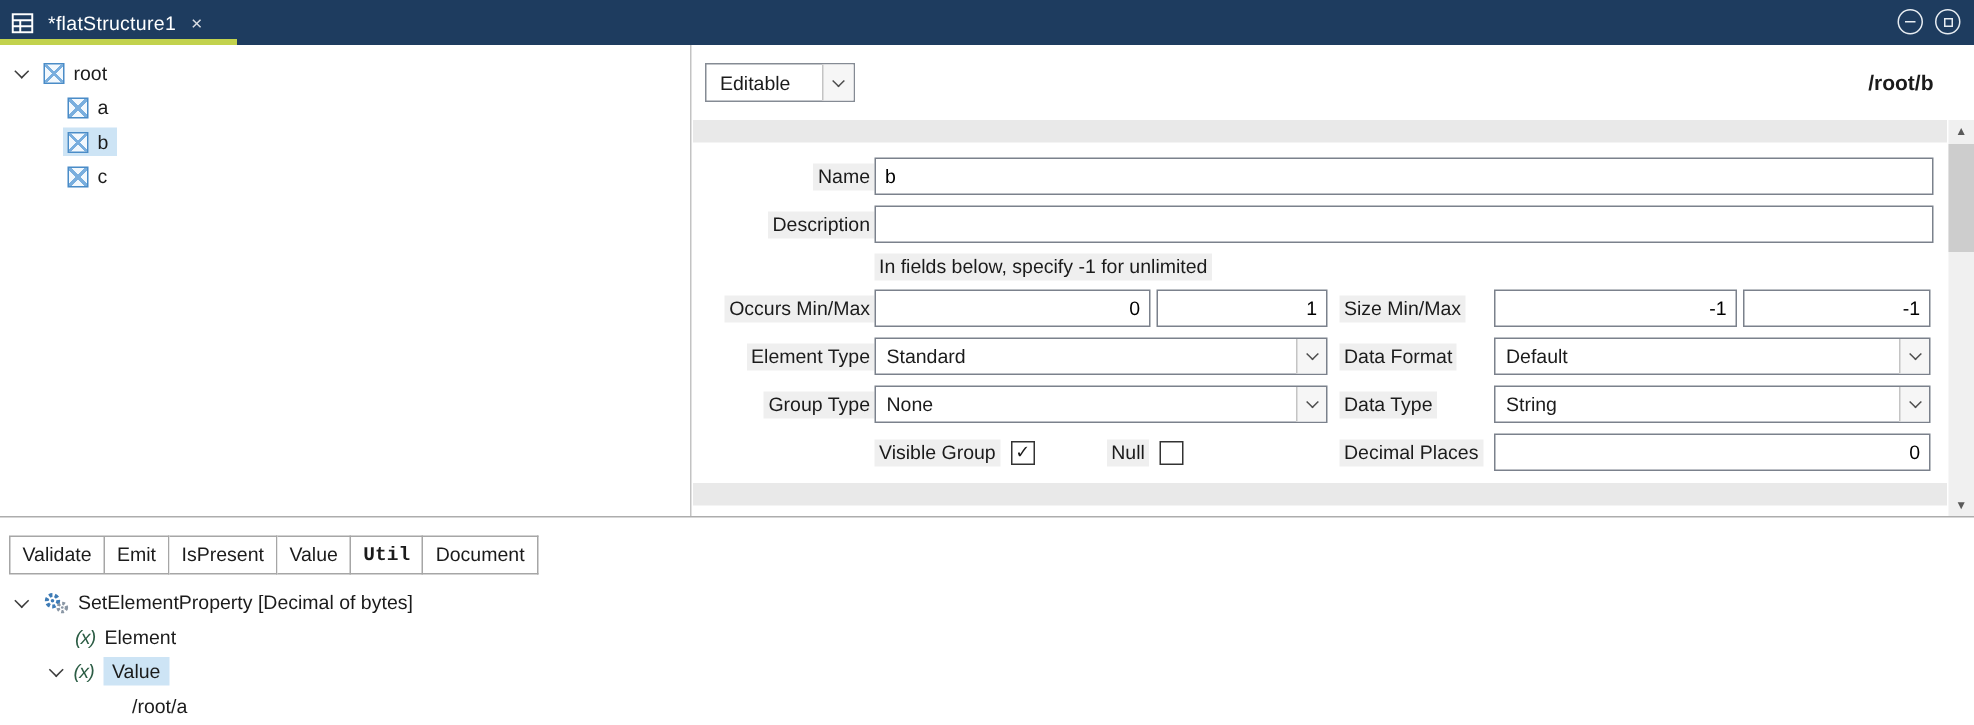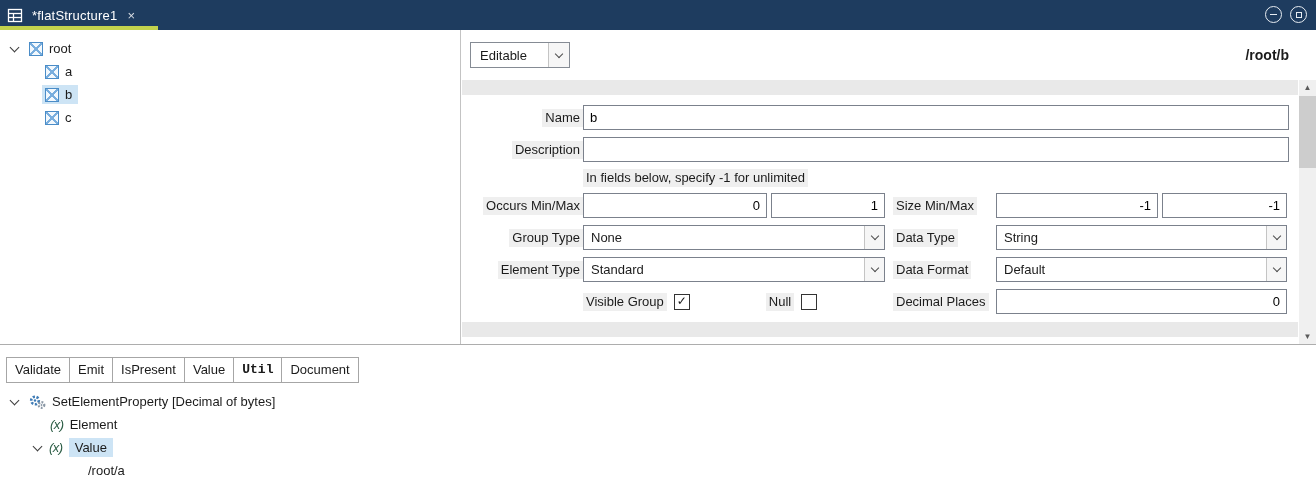--- a/index.html
+++ b/index.html
@@ -65,21 +65,21 @@
   .w291 { width:291px; }
   .fsel { display:flex; align-items:center; height:25px; border:1px solid #7b818c; background:#fff; flex:none; }
   .wsel1 { width:302px; }
   .wsel2 { width:291px; }
   .fsel .sel-text { padding:0 7px; }
   .fsel .sel-arrow { width:20px; }
   .cb-row { width:302px; flex:none; display:flex; align-items:center; }
   .cb { width:16px; height:16px; border:1.5px solid #333; background:#fff; display:flex; align-items:center; justify-content:center; font-size:12px; margin-left:7px; flex:none; }
   .cb span { display:none; }
   .cb.checked span { display:block; margin-top:-1px; }
-  .null-lbl { margin-left:76px; }
+  .null-lbl { margin-left:48px; }
 
   
   .vscroll { position:absolute; top:50px; bottom:0; right:0; width:17px; background:#f0f0f0; display:flex; flex-direction:column; align-items:center; }
   .scroll-btn { height:15px; width:17px; display:flex; align-items:center; justify-content:center; font-size:8px; color:#5a5a5a; flex:none; }
   .scroll-track { flex:1; width:17px; position:relative; }
   .scroll-thumb { position:absolute; top:1px; left:0; width:17px; height:72px; background:#cdcdcd; }
 
   
   .bottom-panel { padding-top:12px; }
   .tab-strip { display:inline-flex; margin-left:6px; }
@@ -188,47 +188,47 @@
       <div class="frow">
         <div class="flabel"><span class="lbl">Occurs Min/Max</span></div>
         <input class="tinput num w184" value="0" style="">
         <input class="tinput num w114" value="1" style="">
         <div class="flabel2"><span class="lbl">Size Min/Max</span></div>
         <input class="tinput num w162" value="-1" style="">
         <input class="tinput num w125" value="-1" style="">
       </div>
 
       <div class="frow">
+        <div class="flabel"><span class="lbl">Element Type</span></div>
+        <div class="fsel wsel1">
+          <span class="sel-text">Standard</span>
+          <span class="sel-arrow">
+              <span class="sel-chev"></span>
+            </span>
+        </div>
+        <div class="flabel2"><span class="lbl">Data Format</span></div>
+        <div class="fsel wsel2">
+          <span class="sel-text">Default</span>
+          <span class="sel-arrow">
+              <span class="sel-chev"></span>
+            </span>
+        </div>
+      </div>
+
+      <div class="frow">
         <div class="flabel"><span class="lbl">Group Type</span></div>
         <div class="fsel wsel1">
           <span class="sel-text">None</span>
           <span class="sel-arrow">
               <span class="sel-chev"></span>
             </span>
         </div>
         <div class="flabel2"><span class="lbl">Data Type</span></div>
         <div class="fsel wsel2">
           <span class="sel-text">String</span>
-          <span class="sel-arrow">
-              <span class="sel-chev"></span>
-            </span>
-        </div>
-      </div>
-
-      <div class="frow">
-        <div class="flabel"><span class="lbl">Element Type</span></div>
-        <div class="fsel wsel1">
-          <span class="sel-text">Standard</span>
-          <span class="sel-arrow">
-              <span class="sel-chev"></span>
-            </span>
-        </div>
-        <div class="flabel2"><span class="lbl">Data Format</span></div>
-        <div class="fsel wsel2">
-          <span class="sel-text">Default</span>
           <span class="sel-arrow">
               <span class="sel-chev"></span>
             </span>
         </div>
       </div>
 
       <div class="frow">
         <div class="flabel"></div>
         <div class="cb-row">
           <span class="lbl">Visible Group</span>

